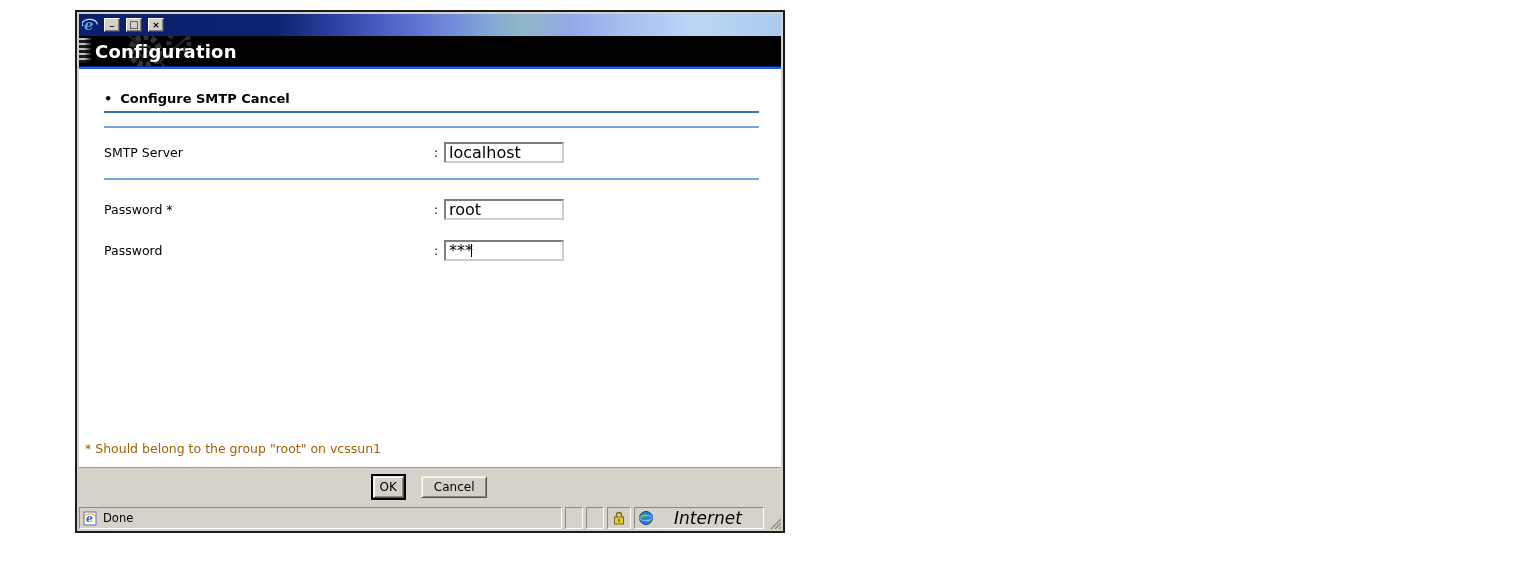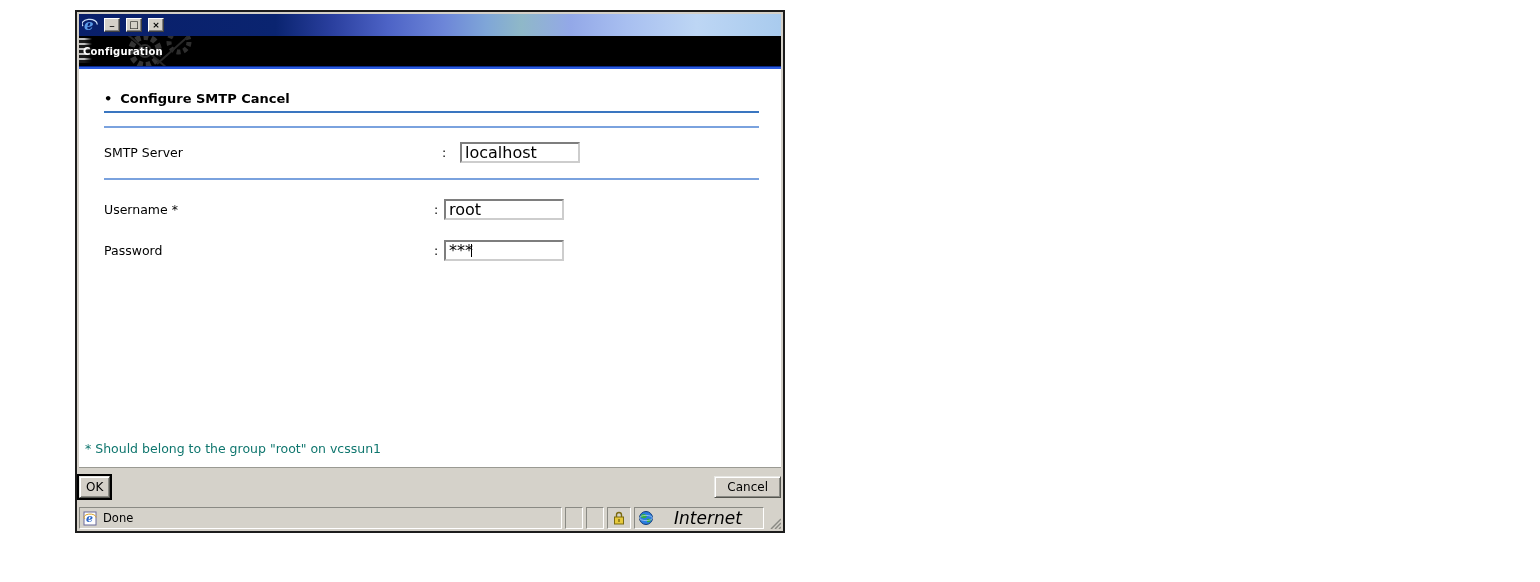--- a/index.html
+++ b/index.html
@@ -32,57 +32,57 @@
   .tb-btn.min span { transform:translateY(-3px); }
   .tb-btn.max span { font-size:10px; }
 
   
   .banner { height:30px; flex:0 0 30px; background:#000000; position:relative; overflow:hidden; display:flex; align-items:center; }
   .banner-stripes { position:absolute; left:0; top:2px; bottom:3px; width:13px;
     background:repeating-linear-gradient(to bottom, #c0c0c0 0 2px, #1a1a1a 2px 5px); }
   .banner-stripes::after { content:""; position:absolute; inset:0;
     background:linear-gradient(to right, transparent 40%, #000 100%); }
   .banner-art { position:absolute; left:28px; top:-6px; opacity:0.9; }
-  .banner-title { position:relative; color:#ffffff; font-weight:bold; font-size:10px; margin-left:4px; letter-spacing:0.2px; }
+  .banner-title { position:relative; color:#ffffff; font-weight:bold; font-size:18px; margin-left:16px; letter-spacing:0.2px; }
   .banner-rule { height:3px; flex:0 0 3px; background:#2b5be0; border-top:1px solid #0a2a8a; }
 
   
   .page { flex:1; background:#ffffff; display:flex; flex-direction:column; overflow:hidden; }
   .page-main { padding:0 22px 0 25px; }
 
   .heading { margin-top:22px; font-weight:bold; font-size:13px; color:#000; display:flex; gap:8px; align-items:baseline; }
   .heading-rule { height:2px; background:#3a76c0; margin-top:5px; }
 
   .description { margin-top:19px; font-size:12.5px; line-height:17px; color:#000; width:664px; }
 
   .sep { height:2px; background:#7aa2de; }
   .sep-1 { margin-top:13px; }
   .sep-2 { margin-top:15px; }
 
   .form-row { display:flex; align-items:center; }
-  .row-smtp { margin-top:14px;gap:8px; }
+  .row-smtp { margin-top:14px; }
   .row-user { margin-top:19px; }
   .row-pass { margin-top:20px;align-items:center; }
   .form-label { width:330px; font-size:12.5px; color:#000; }
   .form-colon { width:10px; font-size:12.5px; color:#000; }
   .input-wrap { position:relative; }
   .win-input {
     width:120px; height:21px;
     border:2px solid; border-color:#7e7e7e #cdcdcd #cdcdcd #7e7e7e;
     background:#ffffff; font-family:"DejaVu Sans", sans-serif; font-size:16px;
     padding:1px 3px; outline:none; color:#000;
   }
   .caret { position:absolute; left:27px; top:4px; width:1px; height:13px; background:#000; }
 
-  .footnote { margin-top:auto; padding:0 15px 11px 6px; font-size:12.5px; color:#0f766e; }
+  .footnote { margin-top:auto; padding:0 15px 11px 6px; font-size:12.5px; color:#a16207; }
 
   
   .button-bar {
     flex:0 0 38px; background:#D5D2CA; border-top:1px solid #9a9a93;
-    display:flex; align-items:center; justify-content:space-between; gap:17px;
+    display:flex; align-items:center; justify-content:center; gap:17px;
   }
   .btn {
     font-family:"DejaVu Sans", sans-serif; font-size:12px; color:#000;
     background:#D4D0C8; border:1px solid; border-color:#e8e8e4 #55554f #55554f #e8e8e4;
     box-shadow:inset 1px 1px 0 #ffffff, inset -1px -1px 0 #8a8a84;
     padding:3px 12px; cursor:default;
   }
   .btn-default { outline:2px solid #000; outline-offset:0; padding:3px 6px; }
 
   
@@ -144,21 +144,21 @@
         <div class="form-label">SMTP Server</div>
         <div class="form-colon">:</div>
         <div class="input-wrap">
           <input class="win-input" type="text" value="localhost" style="">
         </div>
       </div>
 
       <div class="sep sep-2"></div>
 
       <div class="form-row row-user">
-        <div class="form-label">Username *</div>
+        <div class="form-label">Password *</div>
         <div class="form-colon">:</div>
         <div class="input-wrap">
           <input class="win-input" type="text" value="root" style="">
         </div>
       </div>
 
       <div class="form-row row-pass">
         <div class="form-label">Password</div>
         <div class="form-colon">:</div>
         <div class="input-wrap">

